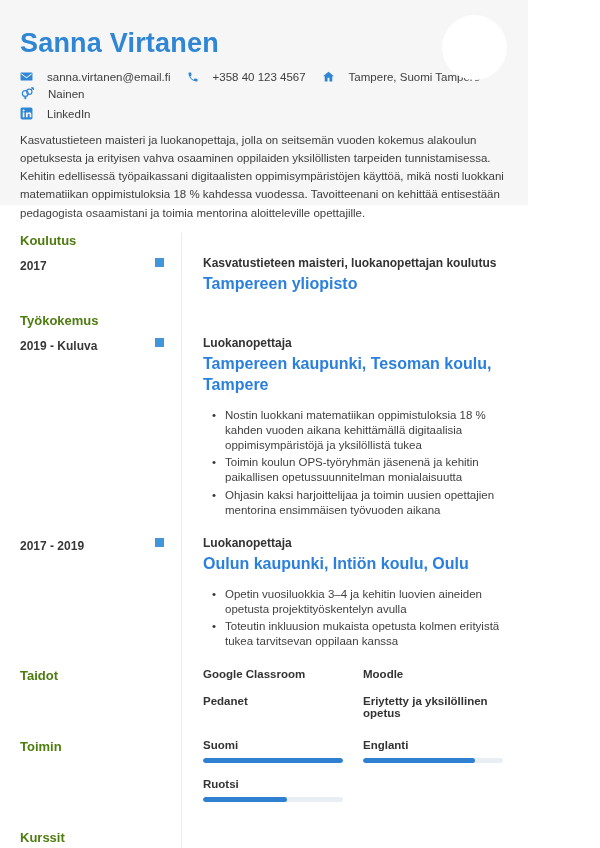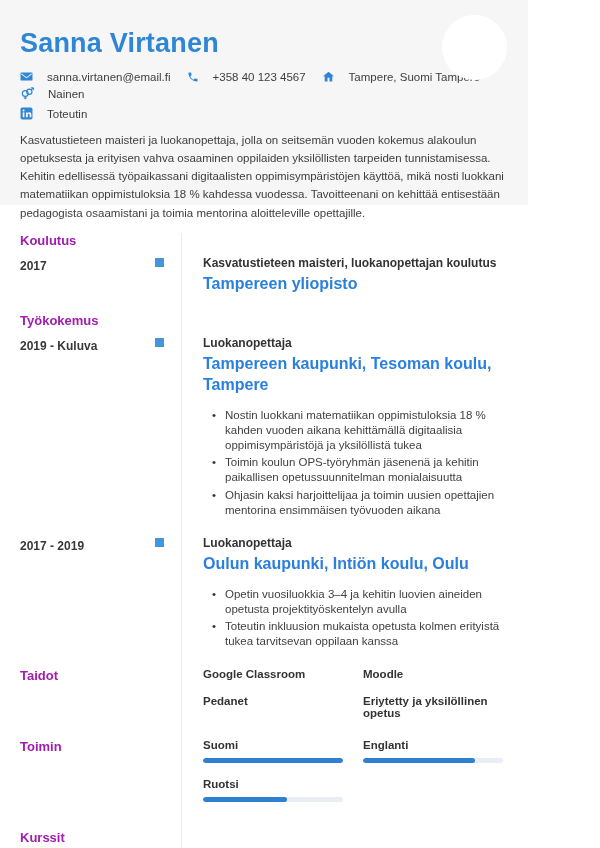--- a/index.html
+++ b/index.html
@@ -18,21 +18,21 @@
   .summary { font-size:11.5px; line-height:1.58; color:#3d3d3d; margin-top:11px; }
 
   
   .main { position:relative; padding-bottom:10px; }
   .vdivider { position:absolute; left:181px; top:0; bottom:4px; width:1px; background:#ebebeb; }
 
   .row { display:flex; }
   .col-left { width:181px; flex:0 0 181px; padding-left:20px; }
   .col-right { flex:1; padding-left:22px; padding-right:25px; position:relative; }
 
-  .sec-heading { font-size:13px; font-weight:bold; color:#a21caf; }
+  .sec-heading { font-size:13px; font-weight:bold; color:#4d7c0f; }
   .date { font-size:12px; font-weight:bold; color:#383838; }
 
   .marker { position:absolute; left:-26px; top:2px; width:9px; height:9px; background:#4496da; }
   .item-title { font-size:12px; font-weight:bold; color:#333333; line-height:1.25; }
   .item-sub { font-size:16px; font-weight:bold; color:#2b7fdd; line-height:1.35; margin-top:2px; }
 
   ul.bullets { margin-top:12px; padding-left:13px; list-style:none; }
   ul.bullets li { position:relative; font-size:11.5px; line-height:1.32; color:#3f3f3f; padding-left:9px; margin-bottom:2px; }
   ul.bullets li::before { content:"•"; position:absolute; left:-4px; top:0; color:#333; }
 
@@ -108,21 +108,21 @@
     <div class="contact-row">
       <span class="contact linkedin-link">
         <span>
           <svg width="13" height="13" viewBox="0 0 24 24">
               <rect x="1" y="1" width="22" height="22" rx="3" fill="#2e86d4"></rect>
               <rect x="5" y="10" width="3.2" height="9" fill="#f6f6f6"></rect>
               <circle cx="6.6" cy="6.4" r="1.9" fill="#f6f6f6"></circle>
               <path fill="#f6f6f6" d="M11 10h3v1.4c.5-.9 1.6-1.7 3.2-1.7 2.4 0 3.8 1.5 3.8 4.4V19h-3.2v-4.4c0-1.3-.5-2.1-1.6-2.1-1.2 0-1.9.8-1.9 2.1V19H11z"></path>
             </svg>
         </span>
-        <span>Toteutin</span>
+        <span>LinkedIn</span>
       </span>
     </div>
 
     <p class="summary">Kasvatustieteen maisteri ja luokanopettaja, jolla on seitsemän vuoden kokemus alakoulun opetuksesta ja erityisen vahva osaaminen oppilaiden yksilöllisten tarpeiden tunnistamisessa. Kehitin edellisessä työpaikassani digitaalisten oppimisympäristöjen käyttöä, mikä nosti luokkani matematiikan oppimistuloksia 18 % kahdessa vuodessa. Tavoitteenani on kehittää entisestään pedagogista osaamistani ja toimia mentorina aloitteleville opettajille.</p>
   </header>
 
   <main class="main">
     <div class="vdivider"></div>
 
     <div class="row mt-koulutus-h">

